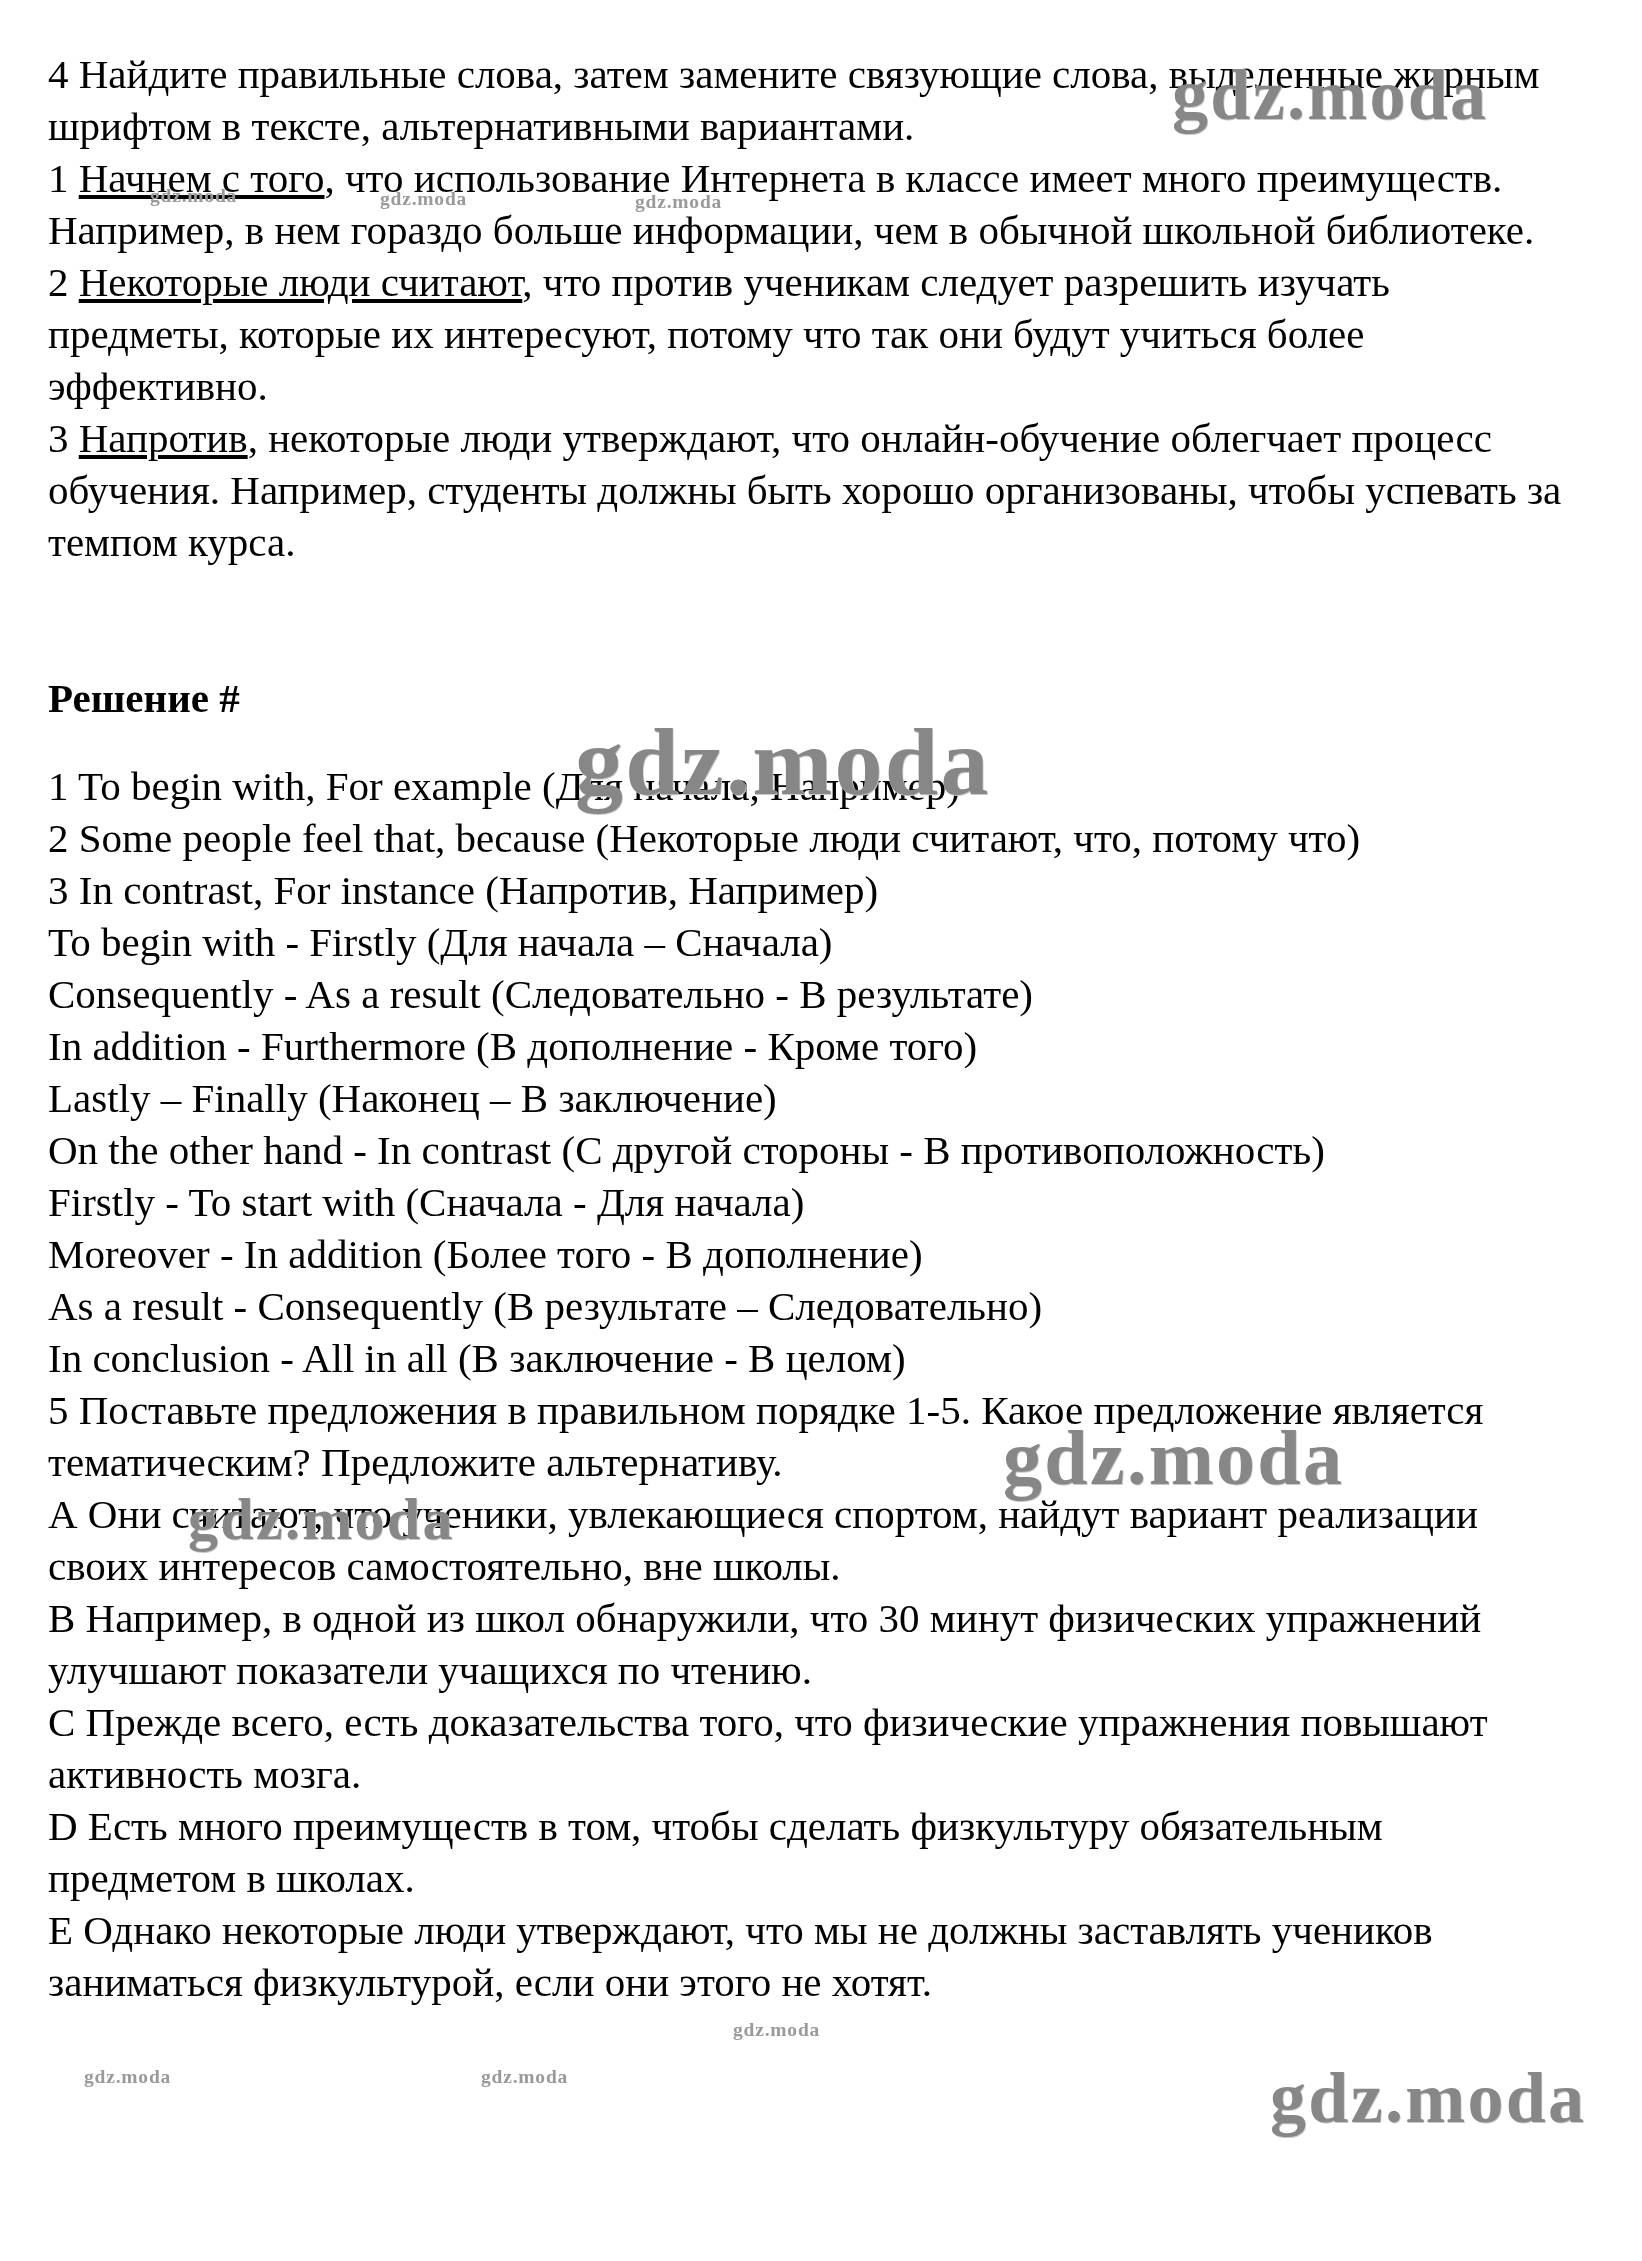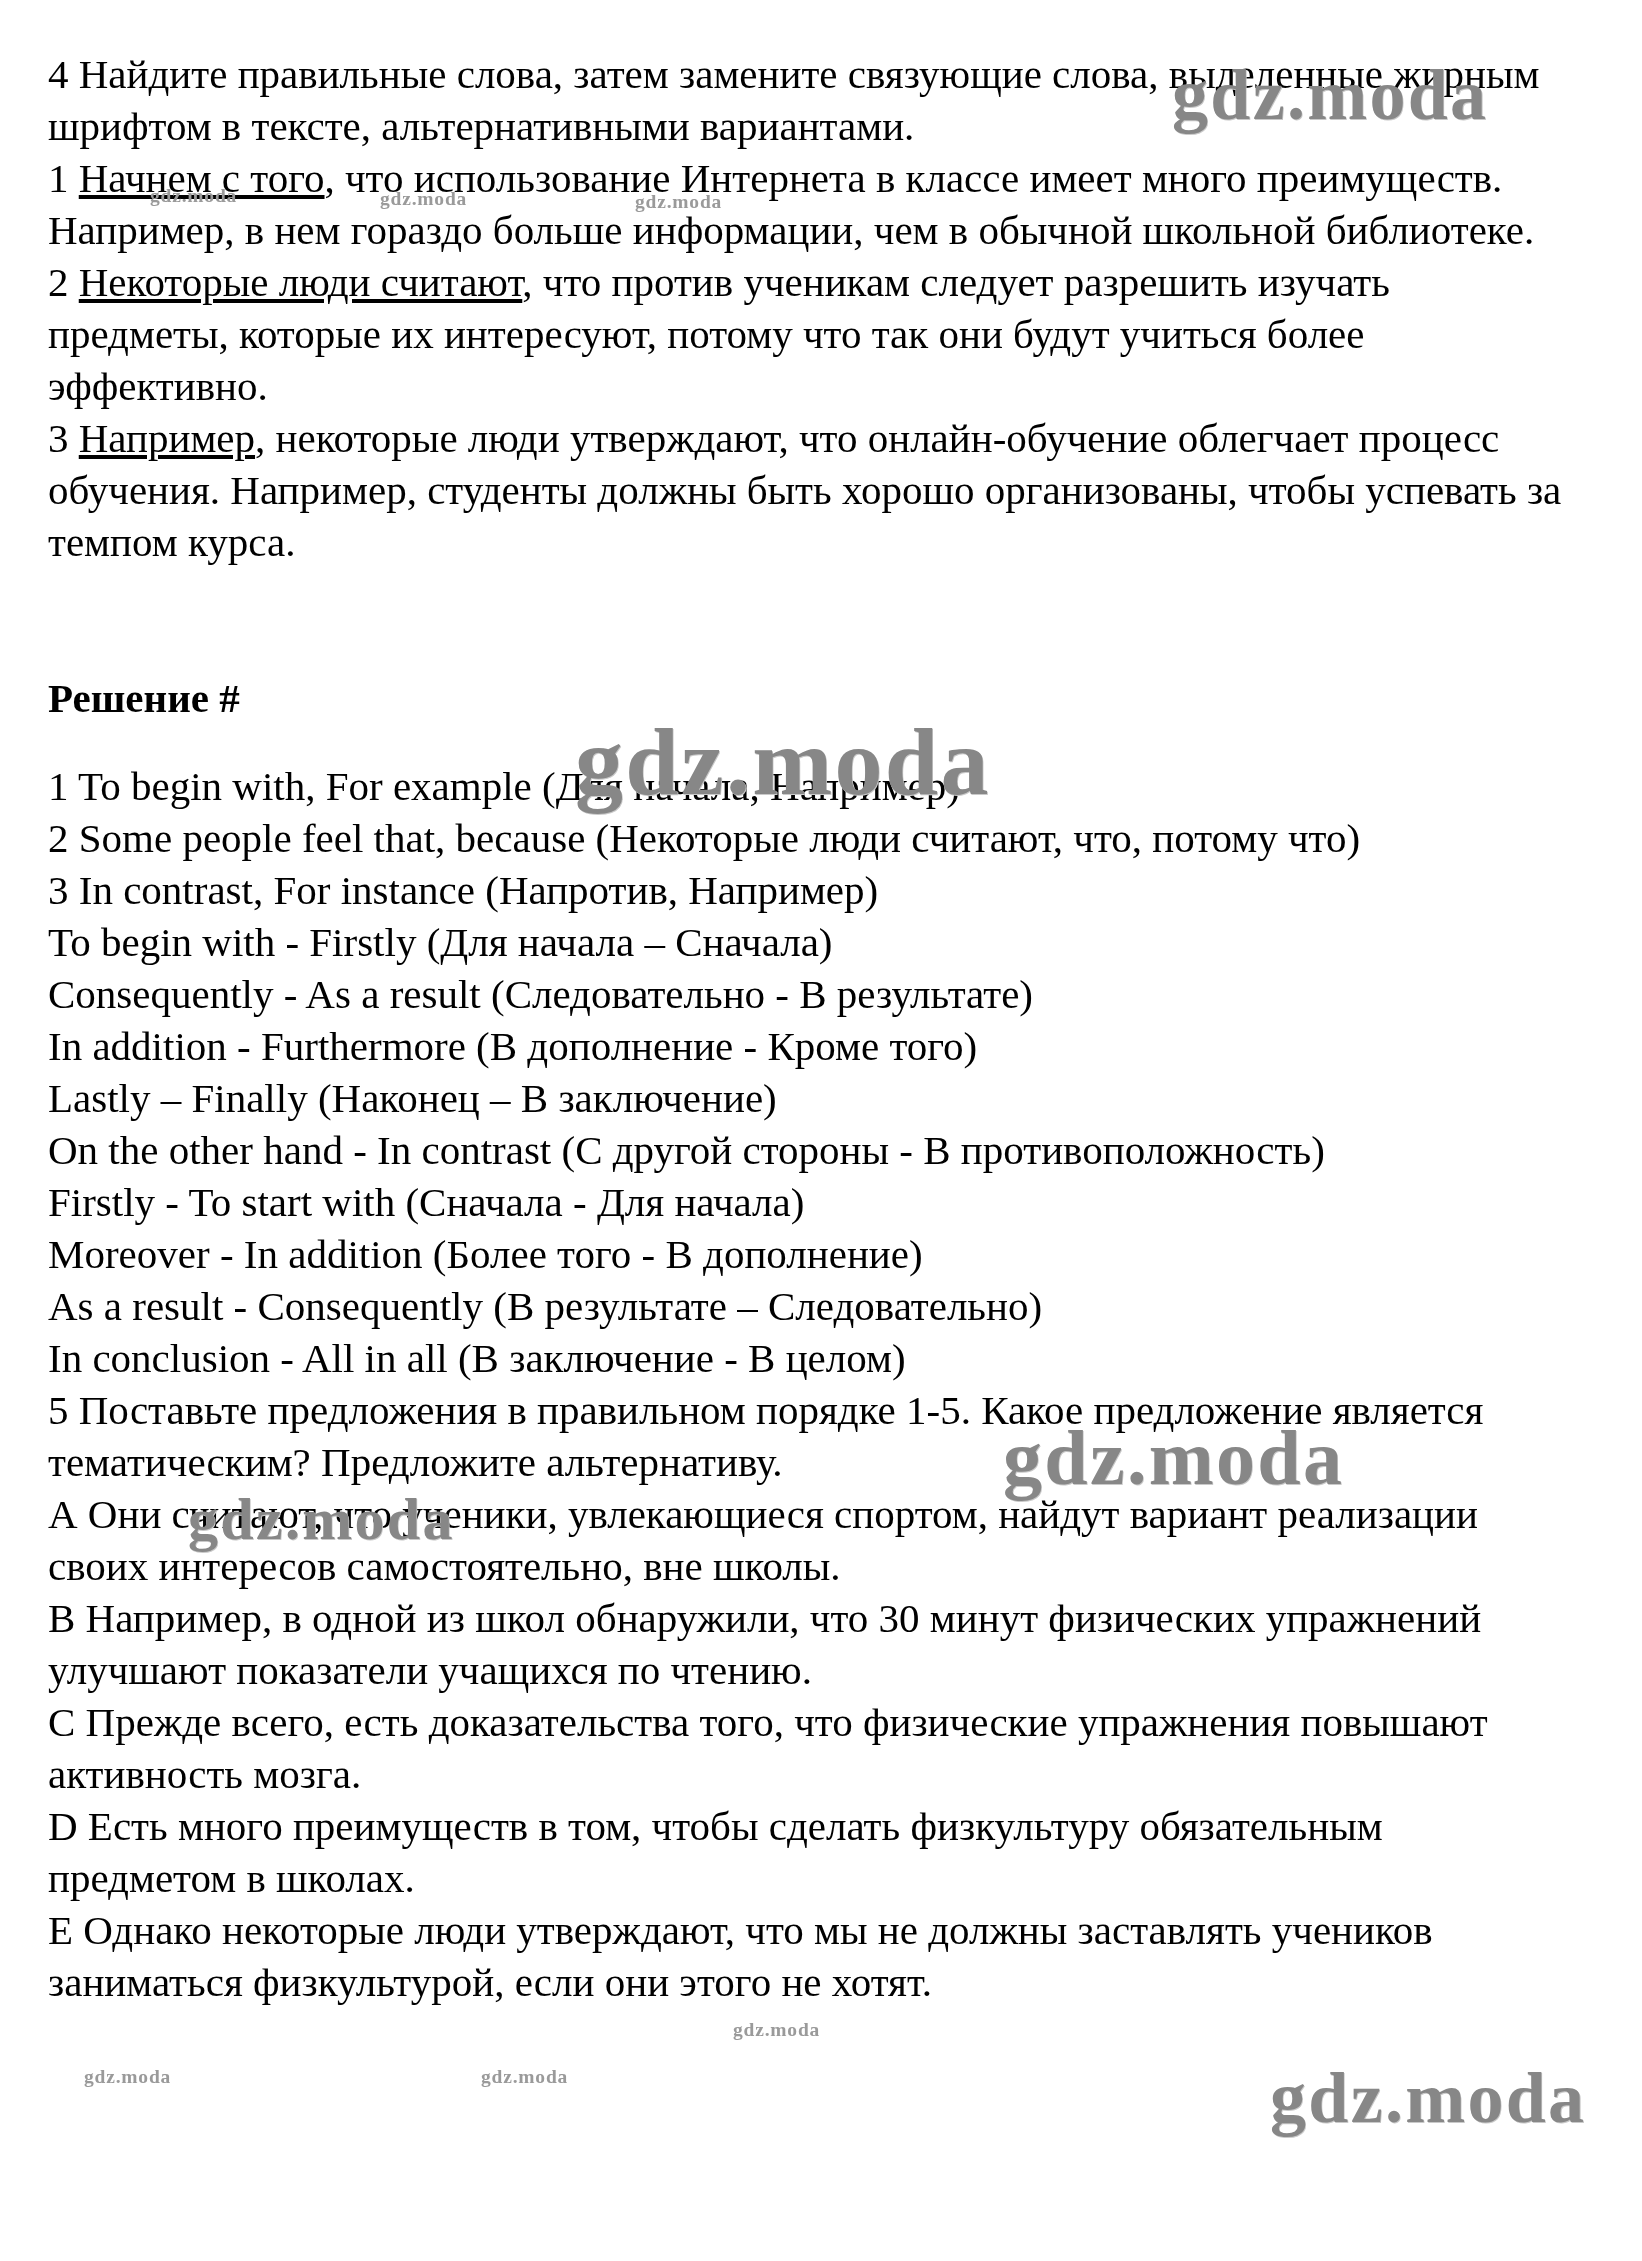--- a/index.html
+++ b/index.html
@@ -54,21 +54,21 @@
 <body>
 
 <div class="page">
 
   <p>4 Найдите правильные слова, затем замените связующие слова, выделенные жирным шрифтом в тексте, альтернативными вариантами.</p>
 
   <p><span>1 </span><span class="u">Начнем с того</span><span>, что использование Интернета в классе имеет много преимуществ. Например, в нем гораздо больше информации, чем в обычной школьной библиотеке.</span></p>
 
   <p><span>2 </span><span class="u">Некоторые люди считают</span><span>, что против ученикам следует разрешить изучать предметы, которые их интересуют, потому что так они будут учиться более эффективно.</span></p>
 
-  <p><span>3 </span><span class="u">Например</span><span>, некоторые люди утверждают, что онлайн-обучение облегчает процесс обучения. Например, студенты должны быть хорошо организованы, чтобы успевать за темпом курса.</span></p>
+  <p><span>3 </span><span class="u">Напротив</span><span>, некоторые люди утверждают, что онлайн-обучение облегчает процесс обучения. Например, студенты должны быть хорошо организованы, чтобы успевать за темпом курса.</span></p>
 
   <p class="solution-heading">Решение #</p>
 
   <p>1 To begin with, For example (Для начала, Например)</p>
   <p>2 Some people feel that, because (Некоторые люди считают, что, потому что)</p>
   <p>3 In contrast, For instance (Напротив, Например)</p>
   <p>To begin with - Firstly (Для начала – Сначала)</p>
   <p>Consequently - As a result (Следовательно - В результате)</p>
   <p>In addition - Furthermore (В дополнение - Кроме того)</p>
   <p>Lastly – Finally (Наконец – В заключение)</p>

